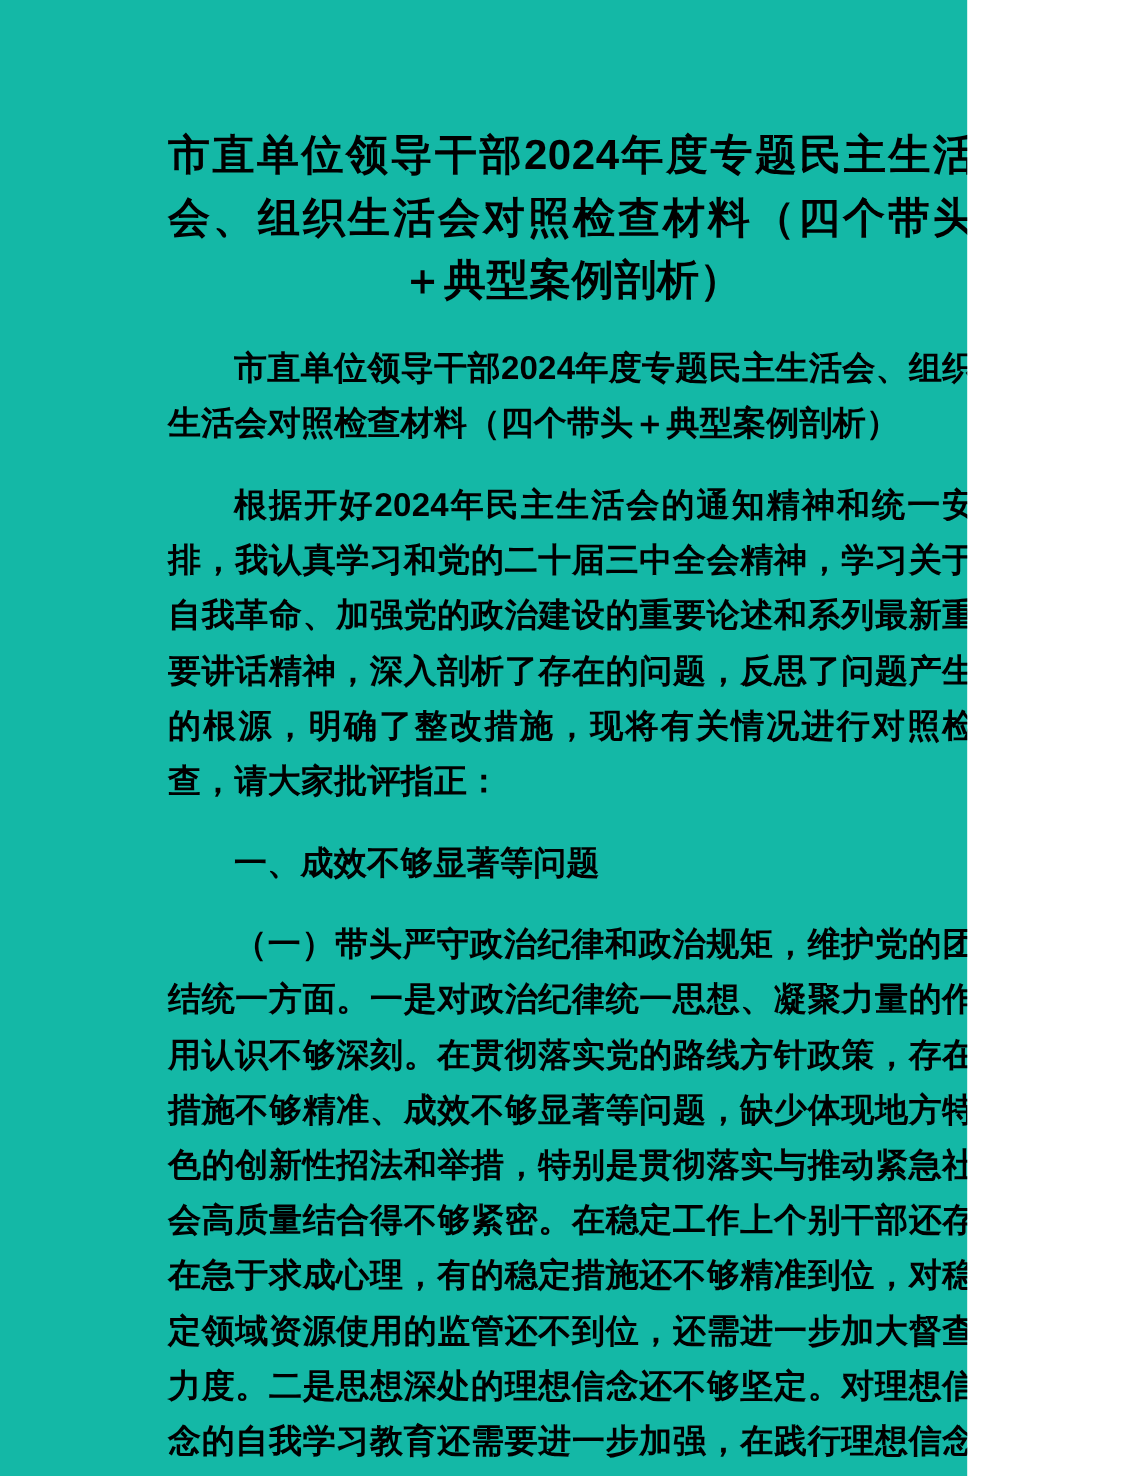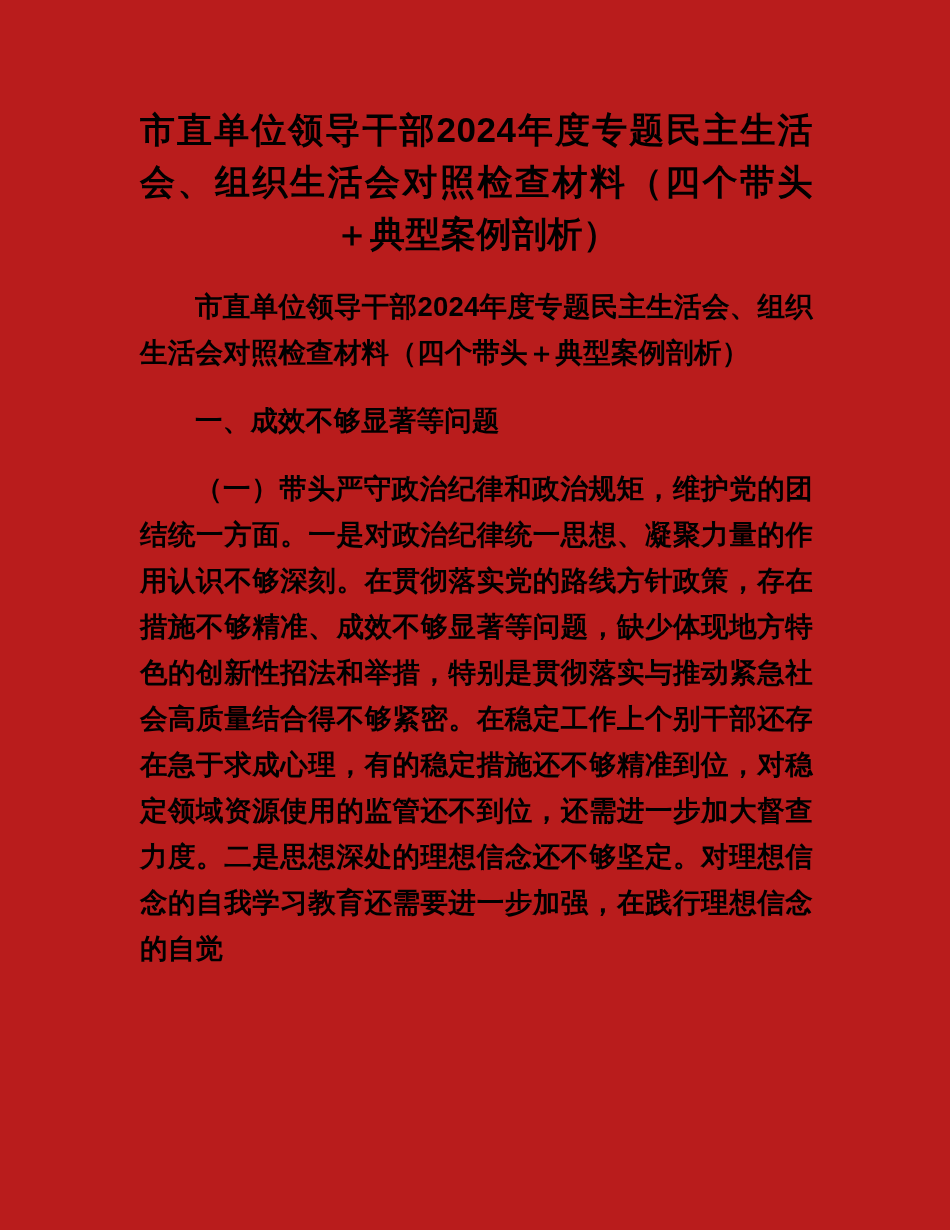--- a/index.html
+++ b/index.html
@@ -8,23 +8,23 @@
     background: #ffffff;
   }
   body {
     font-family: "Liberation Sans", "DejaVu Sans", sans-serif;
     color: #000000;
     -webkit-font-smoothing: antialiased;
   }
 
   .page {
     position: relative;
-    width: 950px;
+    width: 806px;
     height: 1230px;
-    background: #b91c1c;
+    background: #14b8a6;
     overflow: hidden;
     box-sizing: border-box;
   }
 
   .doc-body {
     position: absolute;
     left: 140px;
     top: 0;
     width: 673px;
   }
@@ -77,19 +77,20 @@
 </head>
 <body>
 
 <div class="page">
   <div class="doc-body">
 
     <h1 class="doc-title">市直单位领导干部2024年度专题民主生活会、组织生活会对照检查材料（四个带头＋典型案例剖析）</h1>
 
     <p class="para para-subtitle">市直单位领导干部2024年度专题民主生活会、组织生活会对照检查材料（四个带头＋典型案例剖析）</p>
 
+    <p class="para para-intro">根据开好2024年民主生活会的通知精神和统一安排，我认真学习和党的二十届三中全会精神，学习关于自我革命、加强党的政治建设的重要论述和系列最新重要讲话精神，深入剖析了存在的问题，反思了问题产生的根源，明确了整改措施，现将有关情况进行对照检查，请大家批评指正：</p>
 
     <p class="para para-heading">一、成效不够显著等问题</p>
 
     <p class="para para-section">（一）带头严守政治纪律和政治规矩，维护党的团结统一方面。一是对政治纪律统一思想、凝聚力量的作用认识不够深刻。在贯彻落实党的路线方针政策，存在措施不够精准、成效不够显著等问题，缺少体现地方特色的创新性招法和举措，特别是贯彻落实与推动紧急社会高质量结合得不够紧密。在稳定工作上个别干部还存在急于求成心理，有的稳定措施还不够精准到位，对稳定领域资源使用的监管还不到位，还需进一步加大督查力度。二是思想深处的理想信念还不够坚定。对理想信念的自我学习教育还需要进一步加强，在践行理想信念的自觉</p>
 
   </div>
 </div>
 
 </body></html>

